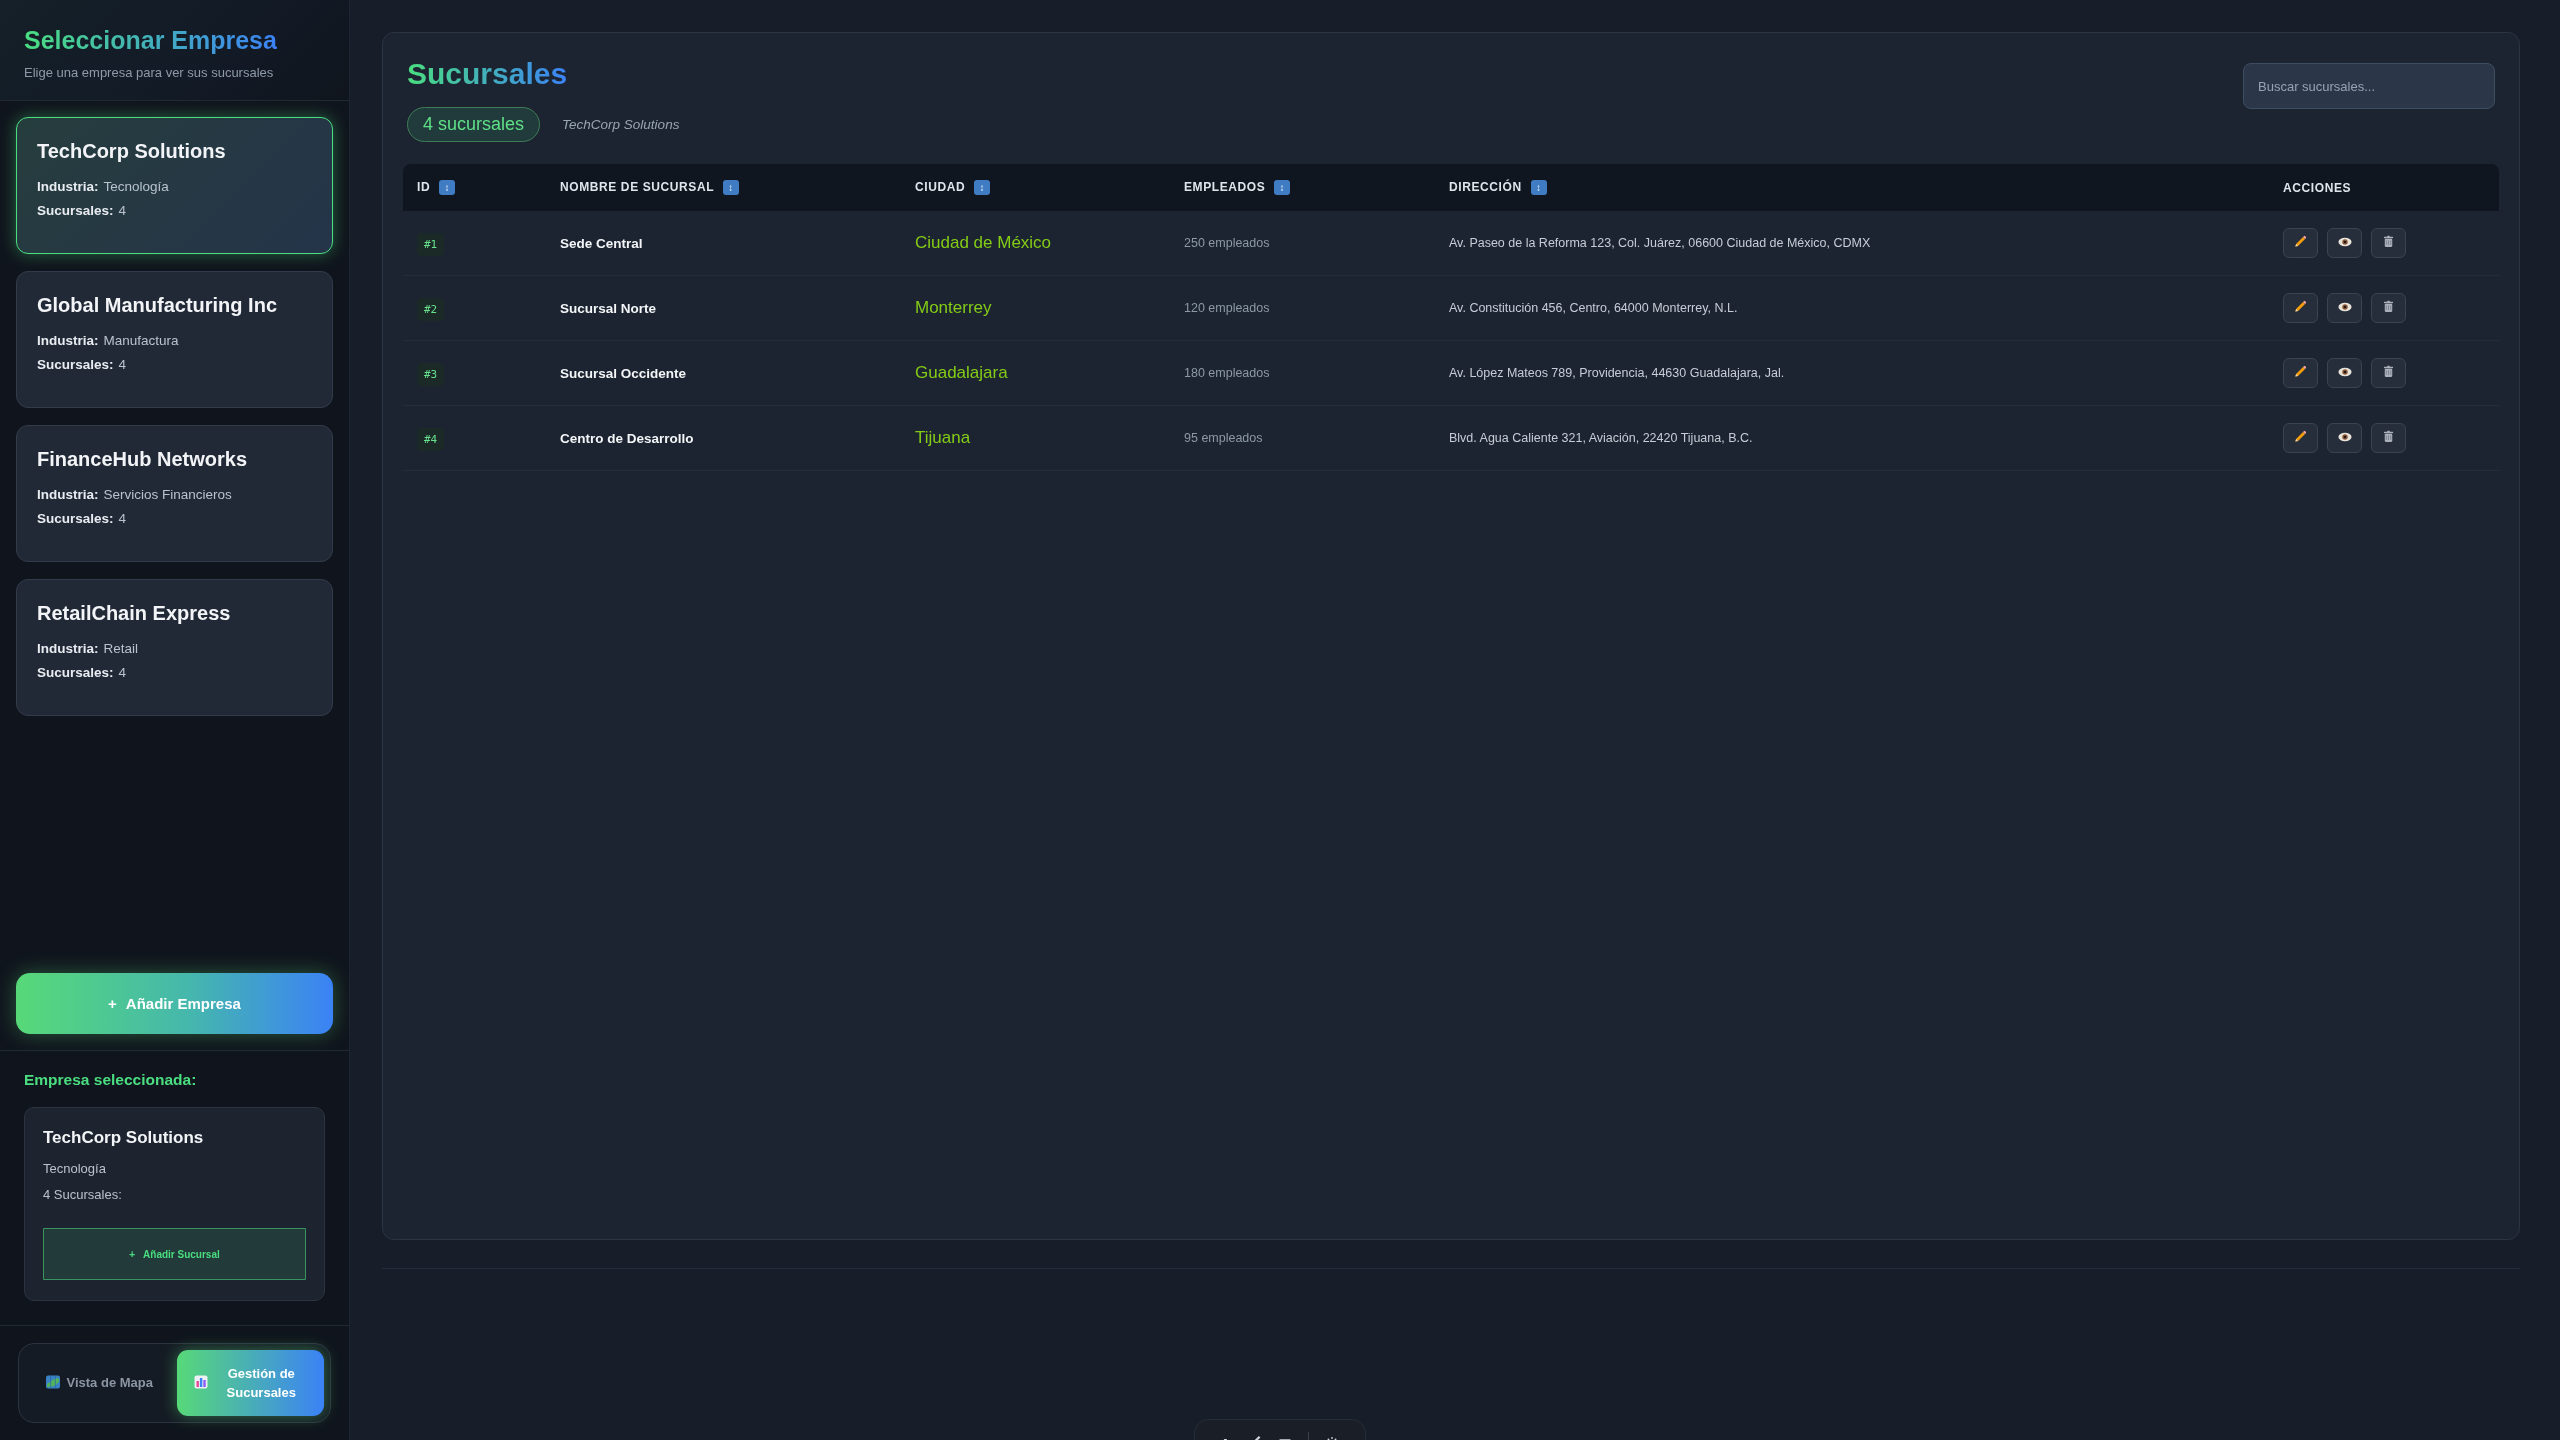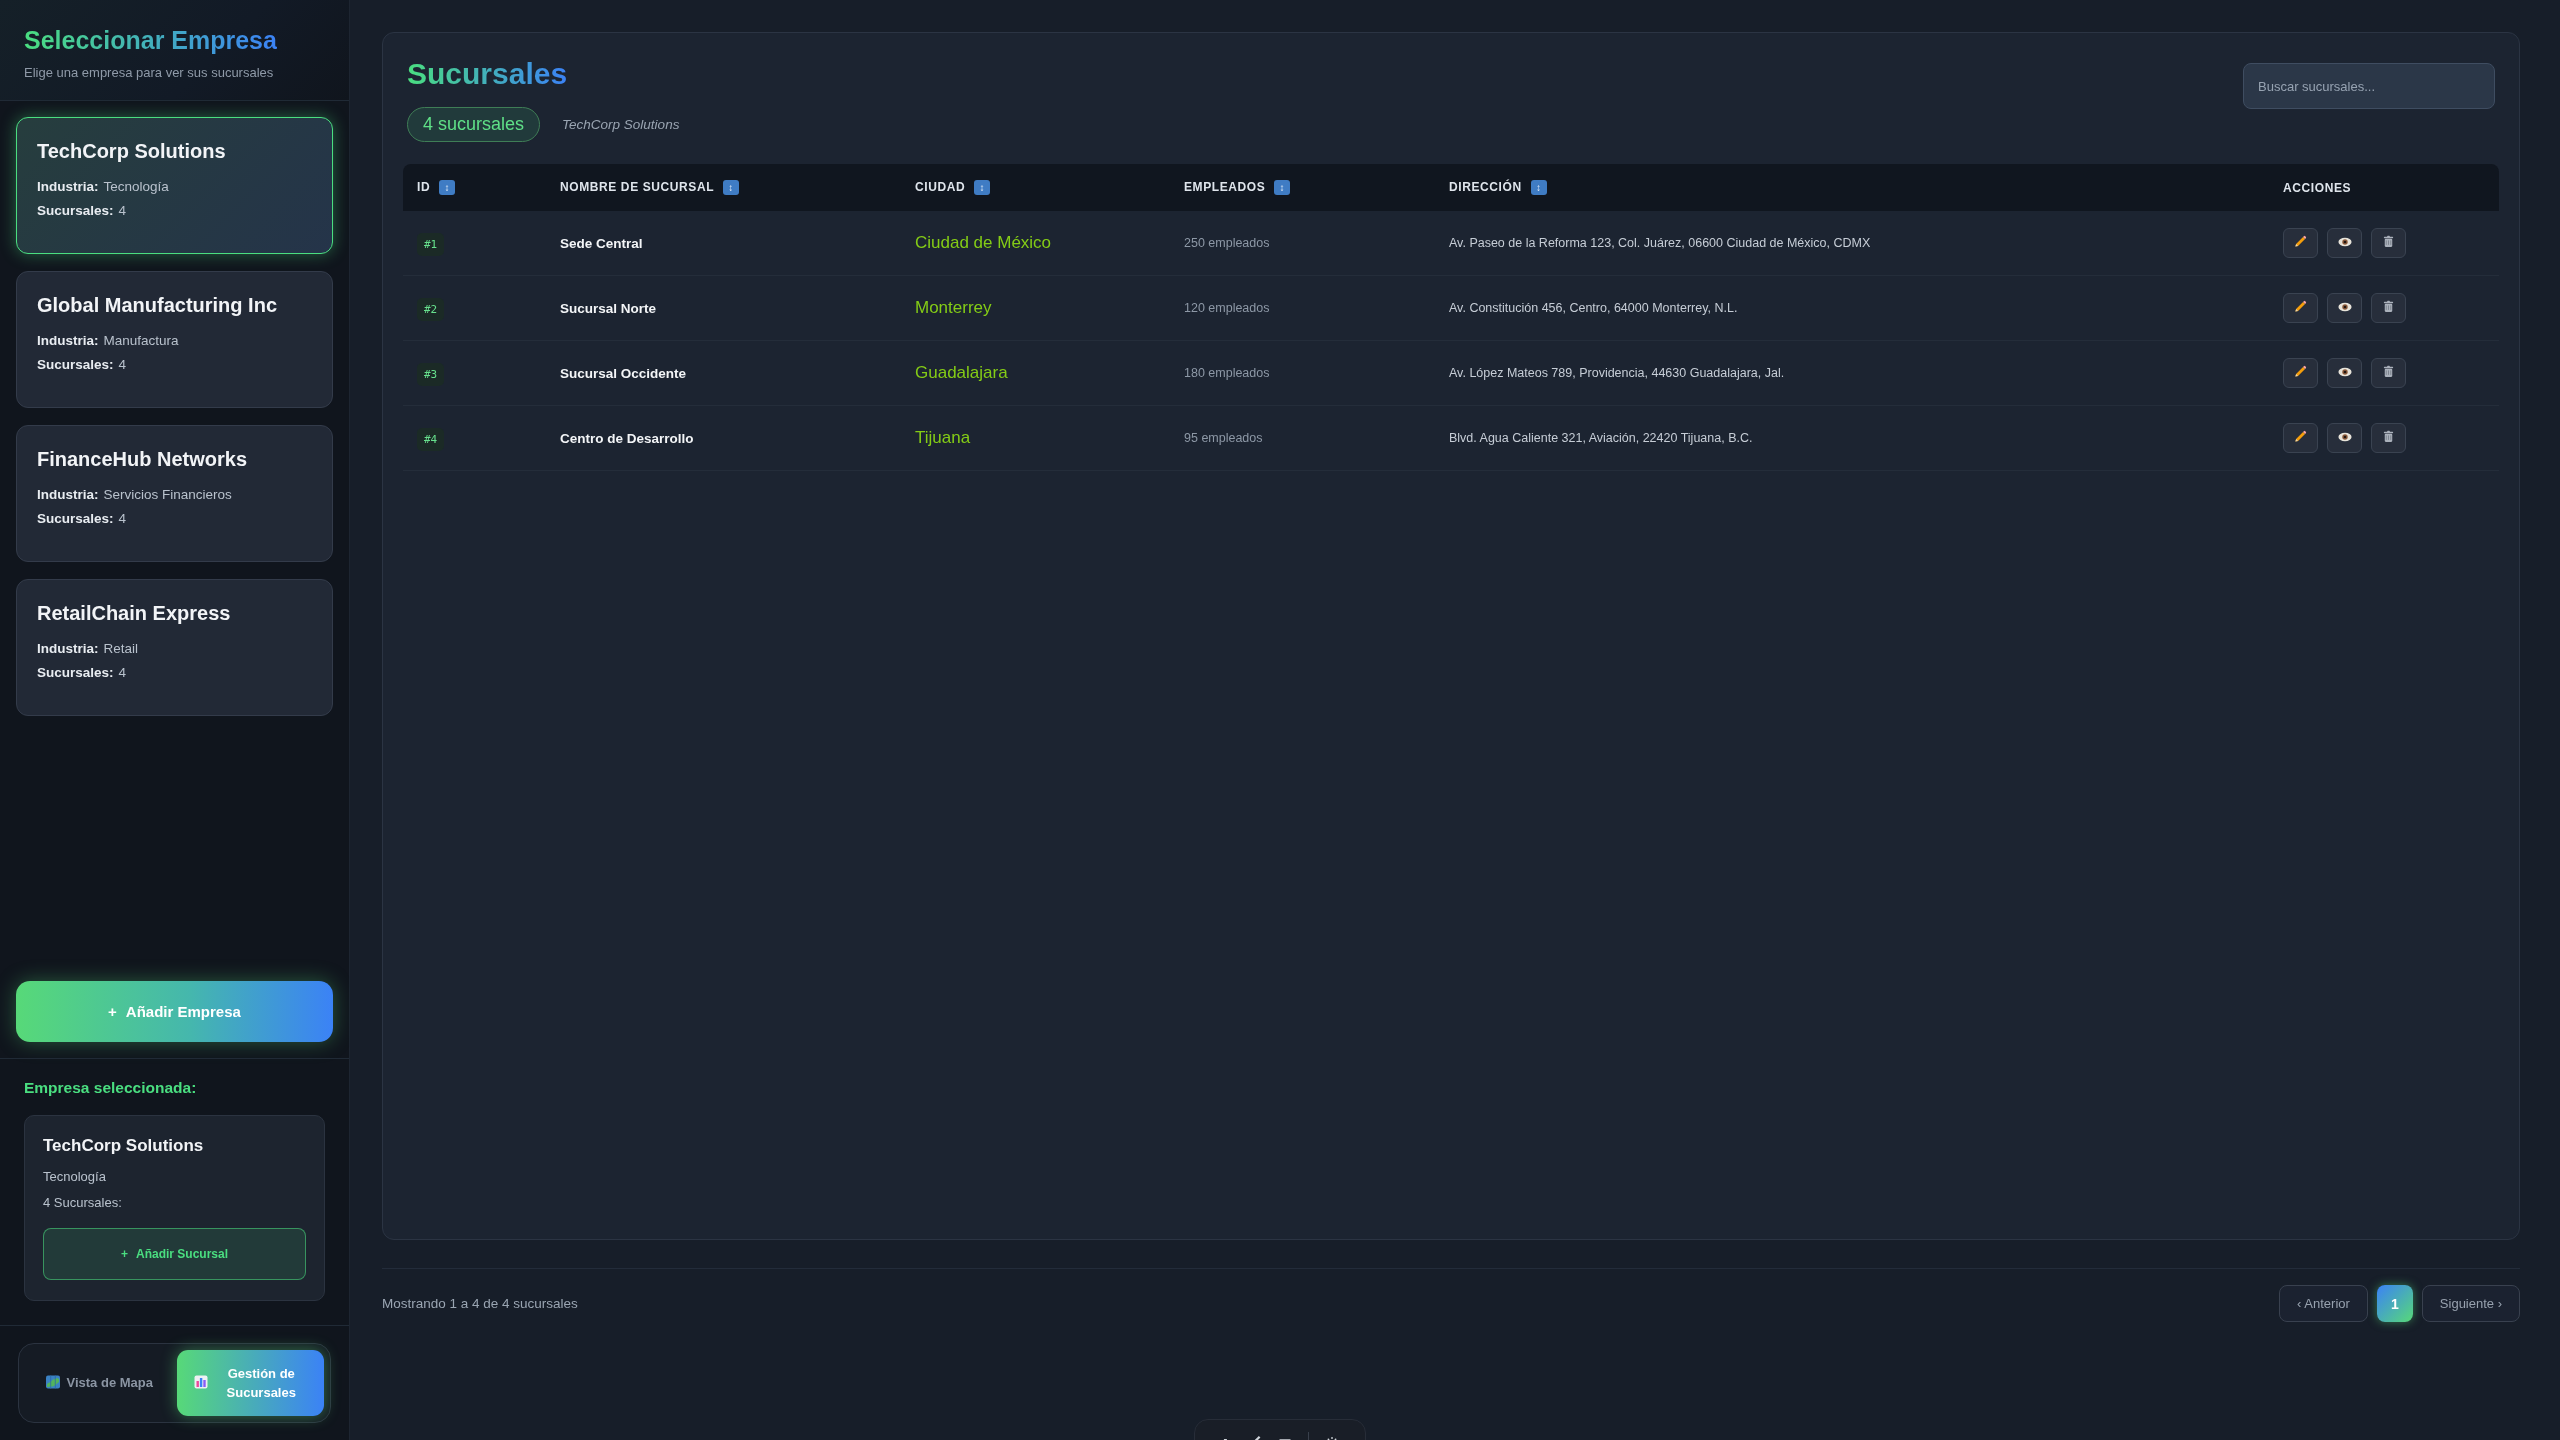--- a/index.html
+++ b/index.html
@@ -33,23 +33,23 @@
        background:linear-gradient(90deg,#57d978 0%,#45b7ad 55%,#3b82f6 100%);
        color:#ffffff; font-weight:bold; font-size:15px;
        box-shadow:0 0 20px rgba(86,217,120,0.35); font-family:inherit; }
   .add-company-btn .plus { margin-right:9px; font-weight:bold; }
 
   .selected-section { border-top:1px solid #202a36; padding:20px 24px 24px 24px; }
   .sel-heading { color:#4ade80; font-weight:bold; font-size:15.5px; margin-bottom:18px; }
   .sel-card { background:#1d242f; border:1px solid #2b3340; border-radius:10px; padding:20px 18px; }
   .sel-name { font-size:17px; font-weight:bold; color:#f2f4f7; margin-bottom:13px; }
   .sel-line { font-size:13px; color:#b9c2cd; margin-top:11px; }
-  .add-branch-btn { margin-top:18px; width:100%; height:52px; border-radius:8px; cursor:pointer;
+  .add-branch-btn { margin-top:26px; width:100%; height:52px; border-radius:1px; cursor:pointer;
        background:rgba(74,222,128,0.12); border:1px solid rgba(74,222,128,0.55);
-       color:#4ade80; font-weight:bold; font-size:12px; font-family:inherit; }
+       color:#4ade80; font-weight:bold; font-size:10px; font-family:inherit; }
   .add-branch-btn .plus { margin-right:8px; }
 
   .view-toggle-section { border-top:1px solid #202a36; padding:17px 18px; }
   .view-toggle { display:flex; border:1px solid #2b3340; background:#151b24;
                  border-radius:16px; padding:6px; gap:4px; height:80px; }
   .toggle-btn { flex:1; border:none; background:transparent; border-radius:11px; cursor:pointer;
                 color:#8b95a3; font-weight:bold; font-size:13px; line-height:1.5;
                 display:flex; align-items:center; justify-content:center; padding:0 10px;
                 font-family:inherit; }
   .toggle-btn .ticon { margin-right:6px; flex-shrink:0; position:relative; top:2px; }
@@ -382,28 +382,20 @@
                     <path d="M7 8.5v6M10 8.5v6M13 8.5v6" stroke="#6f7680" stroke-width="1"></path>
                   </svg></span>
               </button>
           </div>
         </div>
       </div>
     </div>
   </div>
 
   <div class="footer-sep"></div>
-  <div class="footer-row">
-    <div class="showing">Mostrando 1 a 4 de 4 sucursales</div>
-    <div class="pager">
-      <button class="page-btn">‹ Anterior</button>
-      <button class="page-current">1</button>
-      <button class="page-btn">Siguiente ›</button>
-    </div>
-  </div>
 </main>
 
 <div class="dock">
   <span class="dicon">A</span>
   <span class="dicon">
       <svg width="16" height="16" viewBox="0 0 16 16">
         <path d="M13.5 2.5l-7 7-1.5 1 .8-1.7 7-7z" fill="none" stroke="#cfd4da" stroke-width="1.3"></path>
         <path d="M4.2 11.2c-.8.3-1 1.4-2.2 1.6 1 .9 2.8.6 3.2-.6z" fill="#cfd4da"></path>
       </svg>
     </span>

